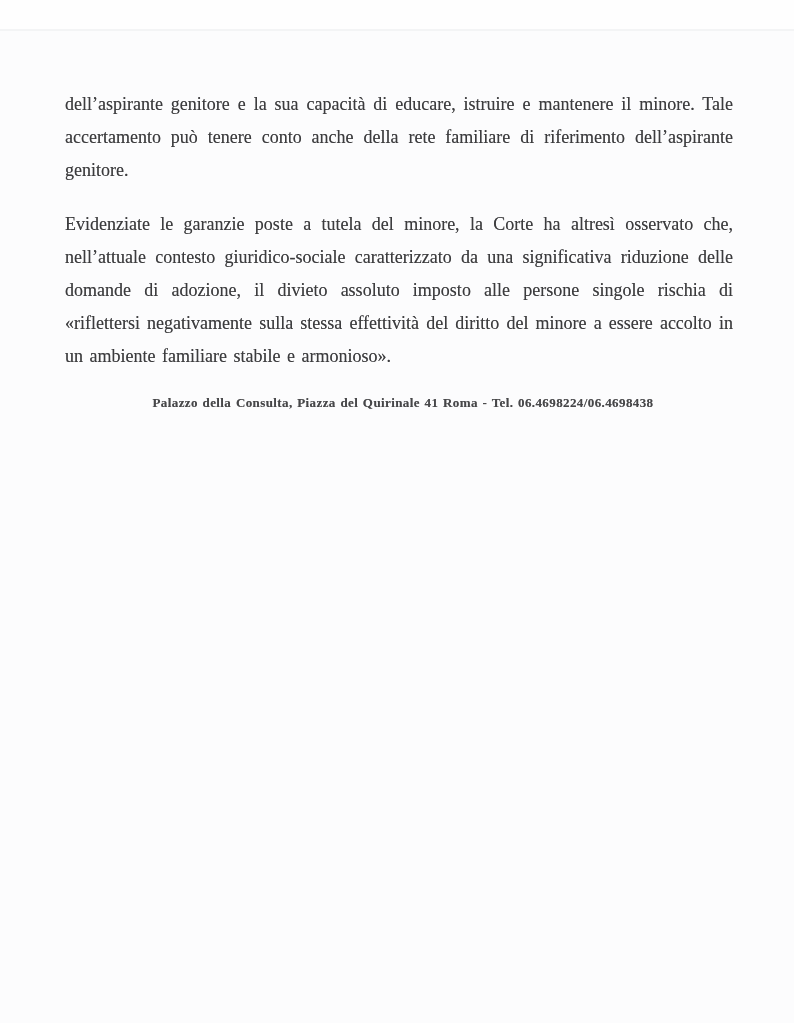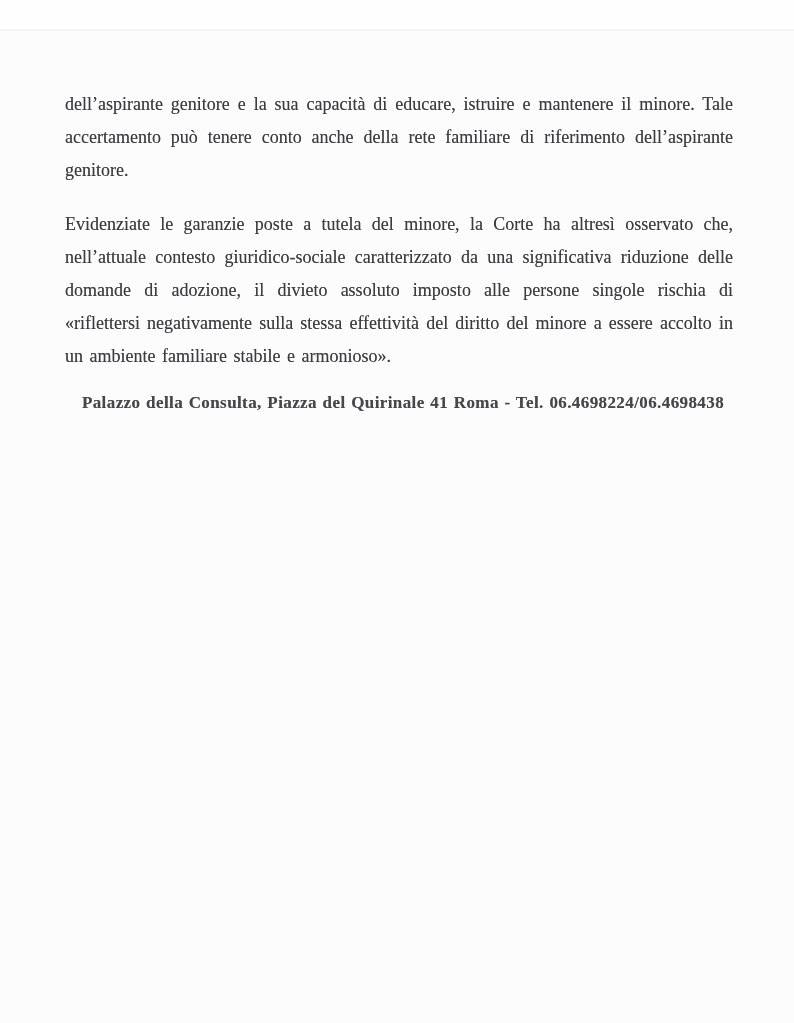--- a/index.html
+++ b/index.html
@@ -39,21 +39,21 @@
     text-align: justify;
     word-spacing: 2px;
   }
   .dateline {
     margin: 0 0 24px 0;
     text-align: left;
   }
   .footer-line {
     width: 676px;
     text-align: center;
-    font-size: 17px;
+    font-size: 13px;
     line-height: 18px;
     letter-spacing: 0.4px;
     word-spacing: 1px;
     color: #474749;
     font-weight: 600;
     text-shadow: 0 0 0.5px rgba(70,70,72,0.5);
   }
 </style>
 </head>
 <body>

